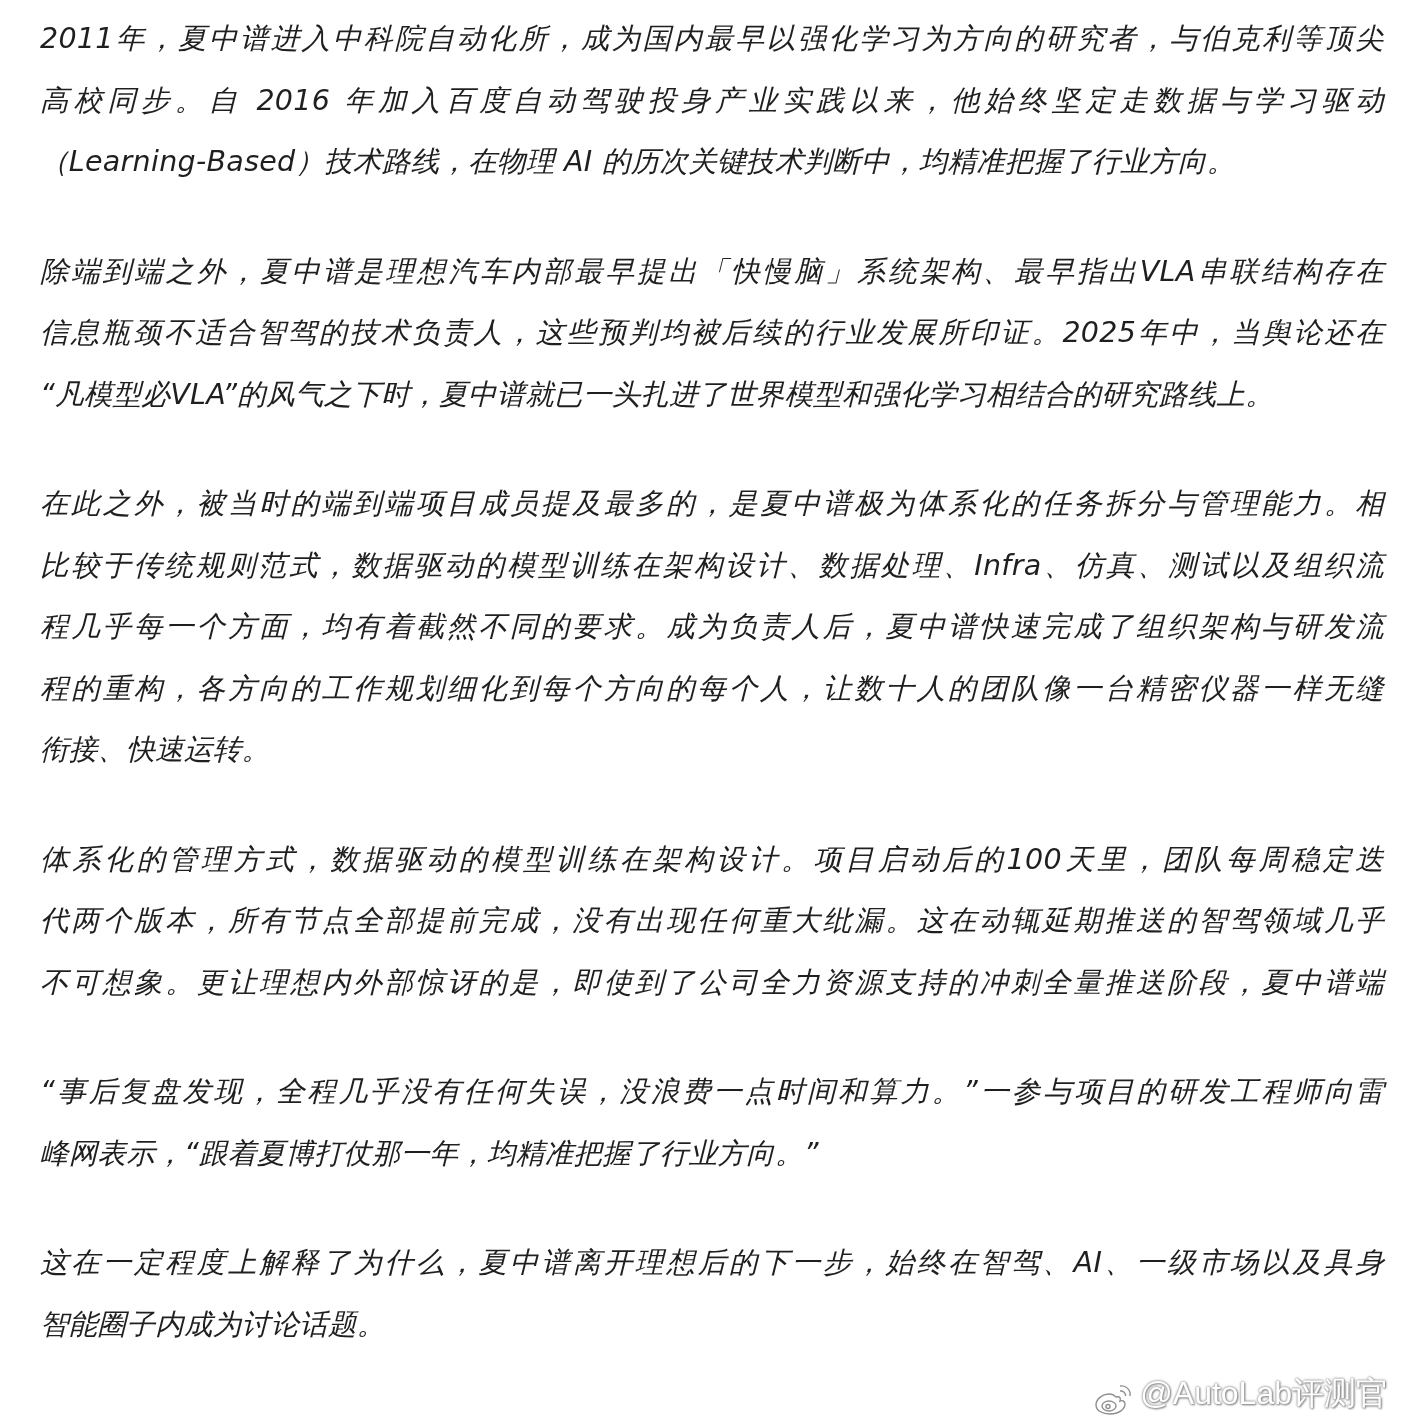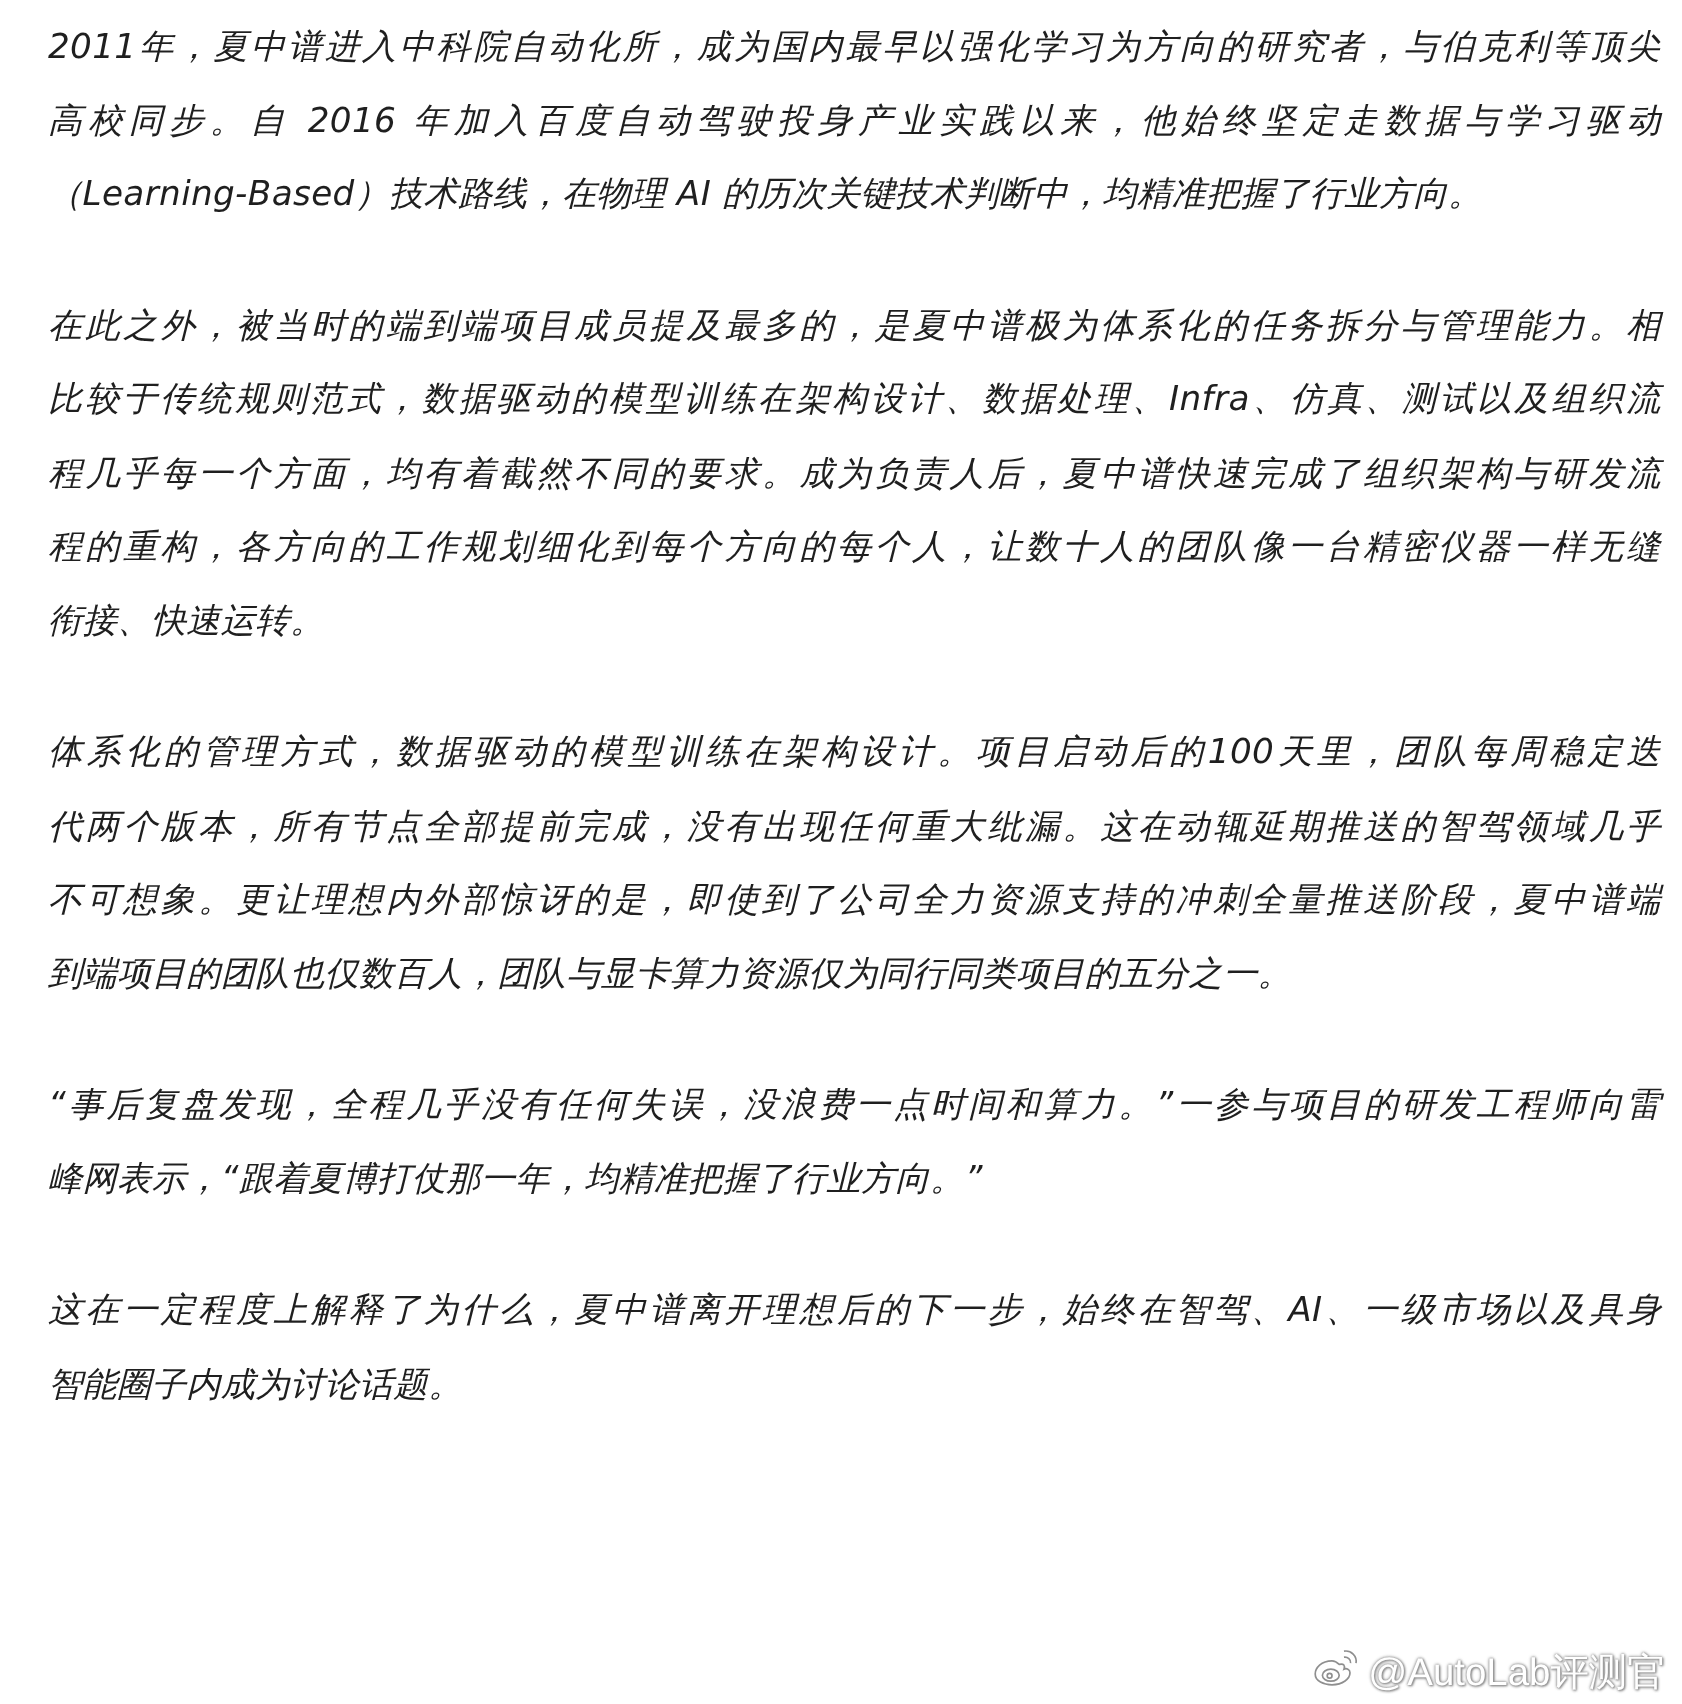--- a/index.html
+++ b/index.html
@@ -36,21 +36,21 @@
       text-align-last: justify;
     }
     .line.last {
       text-align-last: left;
     }
     .watermark {
       position: absolute;
       right: 14px;
       bottom: 4px;
       display: flex;
-      align-items: flex-start;
+      align-items: flex-end;
       gap: 6px;
       color: #ffffff;
       font-size: 32px;
       font-family: "Liberation Sans", "DejaVu Sans", sans-serif;
       text-shadow: 0 0 2px #8a8a8a, 0 0 3px #9a9a9a, 1px 1px 2px #777;
       opacity: 0.95;
     }
     .weibo-icon {
       width: 40px;
       height: 34px;
@@ -60,31 +60,35 @@
 </head>
 <body>
 
 <div class="article">
   <p class="para">
     <span class="line">2011年，夏中谱进入中科院自动化所，成为国内最早以强化学习为方向的研究者，与伯克利等顶尖</span>
     <span class="line">高校同步。自 2016 年加入百度自动驾驶投身产业实践以来，他始终坚定走数据与学习驱动</span>
     <span class="line last">（Learning-Based）技术路线，在物理 AI 的历次关键技术判断中，均精准把握了行业方向。</span>
   </p>
   <p class="para">
+    <span class="line">除端到端之外，夏中谱是理想汽车内部最早提出「快慢脑」系统架构、最早指出VLA串联结构存在</span>
+    <span class="line">信息瓶颈不适合智驾的技术负责人，这些预判均被后续的行业发展所印证。2025年中，当舆论还在</span>
+    <span class="line last">“凡模型必VLA”的风气之下时，夏中谱就已一头扎进了世界模型和强化学习相结合的研究路线上。</span>
+  </p>
+  <p class="para">
     <span class="line">在此之外，被当时的端到端项目成员提及最多的，是夏中谱极为体系化的任务拆分与管理能力。相</span>
     <span class="line">比较于传统规则范式，数据驱动的模型训练在架构设计、数据处理、Infra、仿真、测试以及组织流</span>
     <span class="line">程几乎每一个方面，均有着截然不同的要求。成为负责人后，夏中谱快速完成了组织架构与研发流</span>
     <span class="line">程的重构，各方向的工作规划细化到每个方向的每个人，让数十人的团队像一台精密仪器一样无缝</span>
     <span class="line last">衔接、快速运转。</span>
   </p>
   <p class="para">
     <span class="line">体系化的管理方式，数据驱动的模型训练在架构设计。项目启动后的100天里，团队每周稳定迭</span>
     <span class="line">代两个版本，所有节点全部提前完成，没有出现任何重大纰漏。这在动辄延期推送的智驾领域几乎</span>
     <span class="line">不可想象。更让理想内外部惊讶的是，即使到了公司全力资源支持的冲刺全量推送阶段，夏中谱端</span>
-    <span class="line last">到端项目的团队也仅数百人，团队与显卡算力资源仅为同行同类项目的五分之一。</span>
   </p>
   <p class="para">
     <span class="line">“事后复盘发现，全程几乎没有任何失误，没浪费一点时间和算力。”一参与项目的研发工程师向雷</span>
     <span class="line last">峰网表示，“跟着夏博打仗那一年，均精准把握了行业方向。”</span>
   </p>
   <p class="para">
     <span class="line">这在一定程度上解释了为什么，夏中谱离开理想后的下一步，始终在智驾、AI、一级市场以及具身</span>
     <span class="line last">智能圈子内成为讨论话题。</span>
   </p>
 </div>

